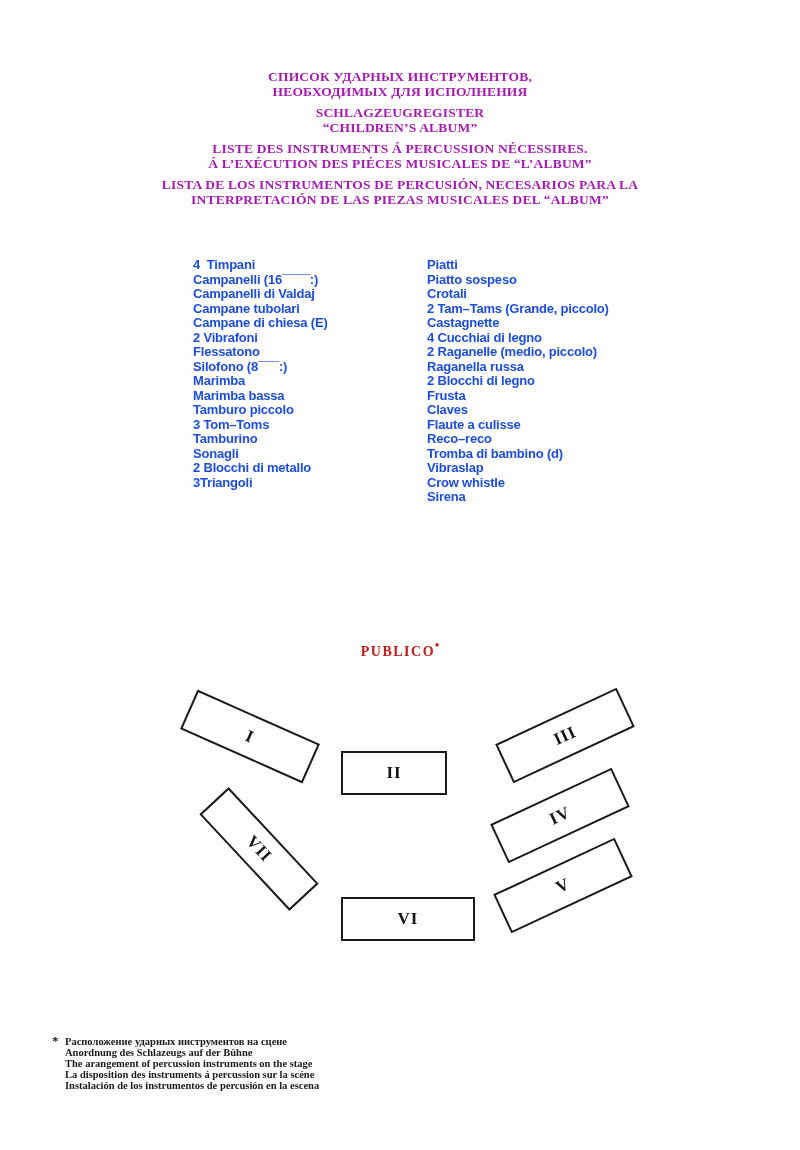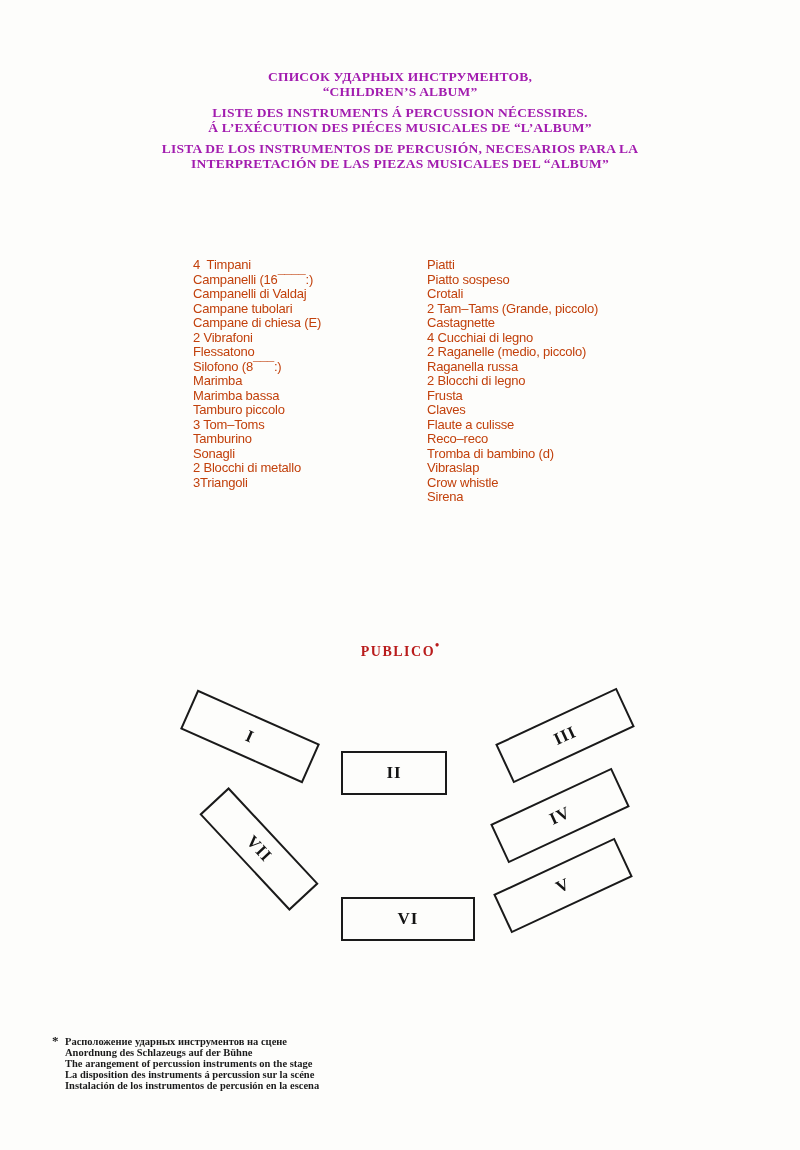--- a/index.html
+++ b/index.html
@@ -22,23 +22,23 @@
     font-weight:700;
     color:#a21caf;
   }
   .tl { font-size:13.5px; line-height:14.5px; letter-spacing:0.2px; }
   .gap { margin-top:7px; }
 
   
   .col {
     position:absolute; top:258px;
     font-family:"Liberation Sans", sans-serif;
-    font-weight:400;
+    font-weight:700;
     letter-spacing:-0.2px;
-    color:#c2410c;
+    color:#1d4ed8;
   }
   .col-left  { left:193px; }
   .col-right { left:427px; }
   .list-line { font-size:13px; line-height:14.5px; white-space:pre; }
 
   
   .publico {
     position:absolute; left:0; right:0; top:644px;
     text-align:center;
     font-family:"Liberation Serif", serif;
@@ -85,20 +85,22 @@
     letter-spacing:0; white-space:pre;
   }
 </style>
 </head>
 <body>
 
 <div class="page">
 
   <header class="titles">
     <div class="tl">СПИСОК УДАРНЫХ ИНСТРУМЕНТОВ,</div>
+    <div class="tl">НЕОБХОДИМЫХ ДЛЯ ИСПОЛНЕНИЯ</div>
+    <div class="tl gap">SCHLAGZEUGREGISTER</div>
     <div class="tl">“CHILDREN’S ALBUM”</div>
     <div class="tl gap">LISTE DES INSTRUMENTS Á PERCUSSION NÉCESSIRES.</div>
     <div class="tl">Á L’EXÉCUTION DES PIÉCES MUSICALES DE “L’ALBUM”</div>
     <div class="tl gap">LISTA DE LOS INSTRUMENTOS DE PERCUSIÓN, NECESARIOS PARA LA</div>
     <div class="tl">INTERPRETACIÓN DE LAS PIEZAS MUSICALES DEL “ALBUM”</div>
   </header>
 
   <div class="col col-left">
       <div class="list-line">4  Timpani</div>
       <div class="list-line">Campanelli (16¯¯¯¯:)</div>

